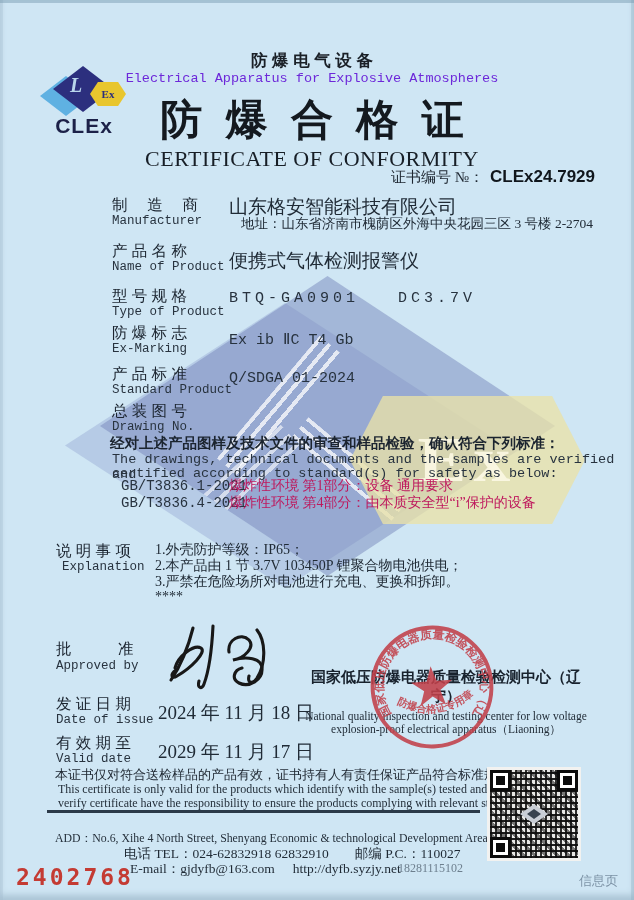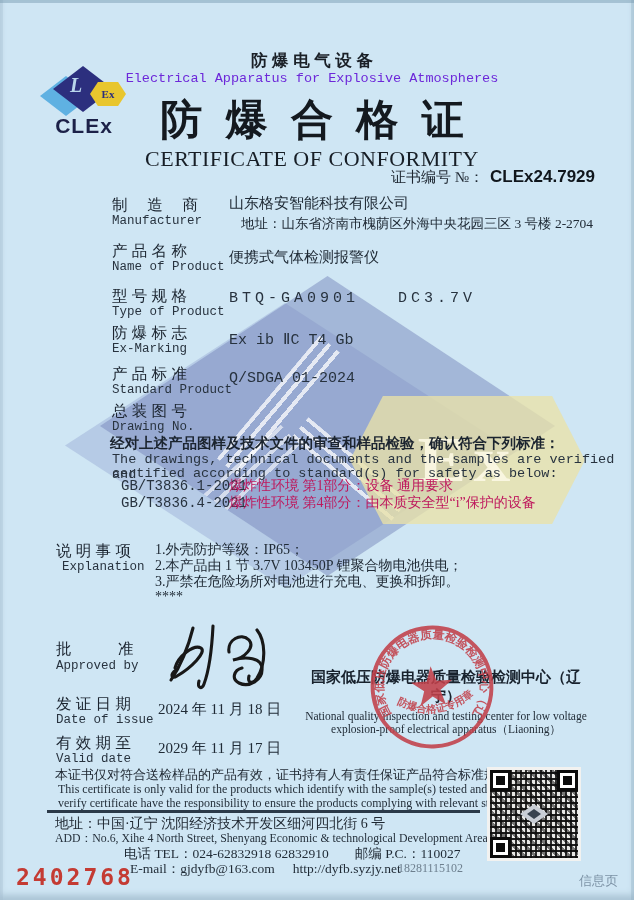--- a/index.html
+++ b/index.html
@@ -32,21 +32,21 @@
   .h-en2{position:absolute;left:0;top:146px;width:440px;font:400 22px "Liberation Serif",serif;
          color:#171e26;letter-spacing:.5px;}
   .certno{left:195px;top:167px;width:400px;text-align:right;}
   .certno .lab{font:400 15px "Liberation Serif",serif;color:#1d2630;}
   .certno .num{font:700 17px "Liberation Sans",sans-serif;color:#10161c;margin-left:6px;}
   
   .cn-label{font-family:"Liberation Sans",sans-serif;font-weight:400;font-size:15.5px;
             color:#1b242f;white-space:pre;}
   .en-label{font-family:"Liberation Mono","DejaVu Sans Mono",monospace;font-size:12.5px;color:#28333f;}
   .val{font-family:"Liberation Mono","DejaVu Sans Mono",monospace;font-size:15px;color:#27323e;white-space:pre;}
-  .val-cn{font-family:"Liberation Serif",serif;font-size:15px;color:#202b36;white-space:pre;}
+  .val-cn{font-family:"Liberation Serif",serif;font-size:19px;color:#202b36;white-space:pre;}
   .small-cn{font-size:13.5px;}
   
   .std-cn{font:700 14.5px "Liberation Sans",sans-serif;color:#1b242f;}
   .std-en{font:400 13.5px "Liberation Mono","DejaVu Sans Mono",monospace;color:#28333f;}
   .gb-code{font:400 14px "Liberation Mono","DejaVu Sans Mono",monospace;color:#27323e;}
   .gb-desc{font:400 14px "Liberation Serif",serif;color:#be185d;}
   
   .exp-item{font:400 14px "Liberation Serif",serif;color:#202b36;white-space:pre;}
   
   .issuer{left:300px;top:668px;width:292px;text-align:center;}
@@ -214,21 +214,20 @@
   <div class="abs cn-label" style="left:56px;top:733px">有 效 期 至</div>
   <div class="abs en-label" style="left:56px;top:752px">Valid date</div>
   <div class="abs val-cn" style="left:158px;top:739px">2029 年 11 月 17 日</div>
 
   <div class="abs disc-cn" style="left:55px;top:766px">本证书仅对符合送检样品的产品有效，证书持有人有责任保证产品符合标准规定。</div>
   <div class="abs disc-en" style="left:58px;top:782px">This certificate is only valid for the products which identify with the sample(s) tested and</div>
   <div class="abs disc-en" style="left:58px;top:796px">verify certificate have the responsibility to ensure the products complying with relevant standard(s).</div>
 
   <div class="abs divider"></div>
 
-  <div class="abs addr-cn" style="left:55px;top:815px">地址：中国·辽宁 沈阳经济技术开发区细河四北街 6 号</div>
   <div class="abs addr-en" style="left:55px;top:831px">ADD：No.6, Xihe 4 North Street, Shenyang Economic &amp; technological Development Area, Liaoning, China</div>
   <div class="abs tel-line" style="left:124px;top:845px">
     <span>电话 TEL：024-62832918 62832910</span><span style="margin-left:26px">邮编 P.C.：110027</span>
   </div>
   <div class="abs tel-line" style="left:130px;top:860px">
     <span>E-mail：gjdyfb@163.com</span><span style="margin-left:18px">http://dyfb.syzjy.net</span>
   </div>
   <div class="abs phone-g" style="left:398px;top:861px">18281115102</div>
 
   <div class="abs qr">

